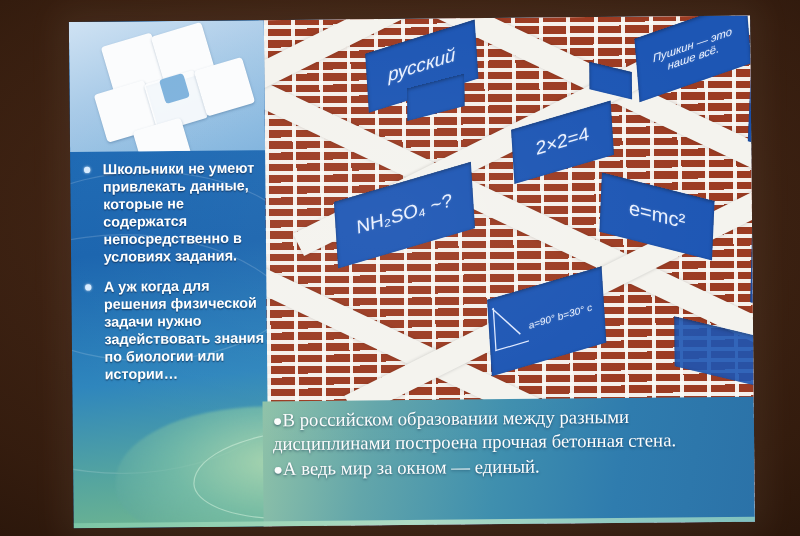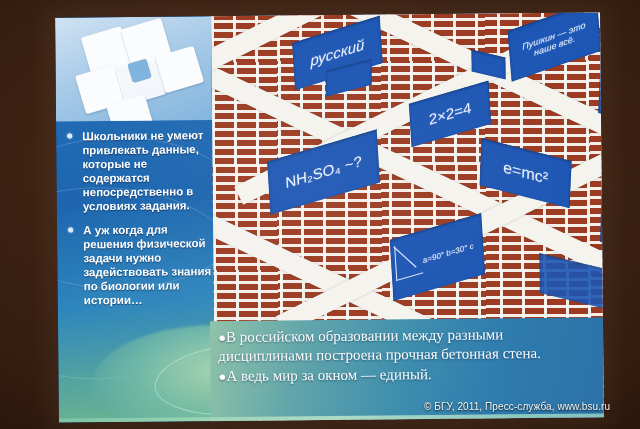--- a/index.html
+++ b/index.html
@@ -222,14 +222,13 @@
       </p>
       <p>
         <span class="cdot">●</span><span>А ведь мир за окном — единый.</span>
       </p>
     </div>
 
     <div id="trim"></div>
     <div id="haze"></div>
   </div>
 
-  <div id="copyright">© БГУ, 2011, Пресс-служба, www.bsu.ru</div>
 </div>
 
 </body></html>

